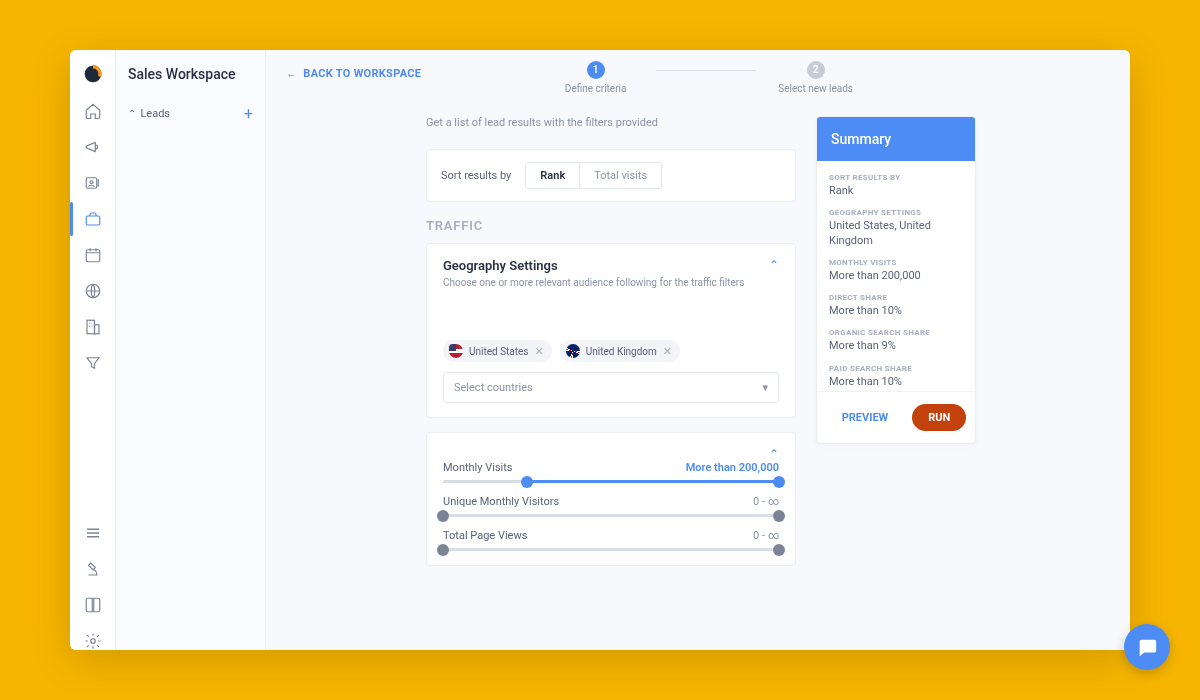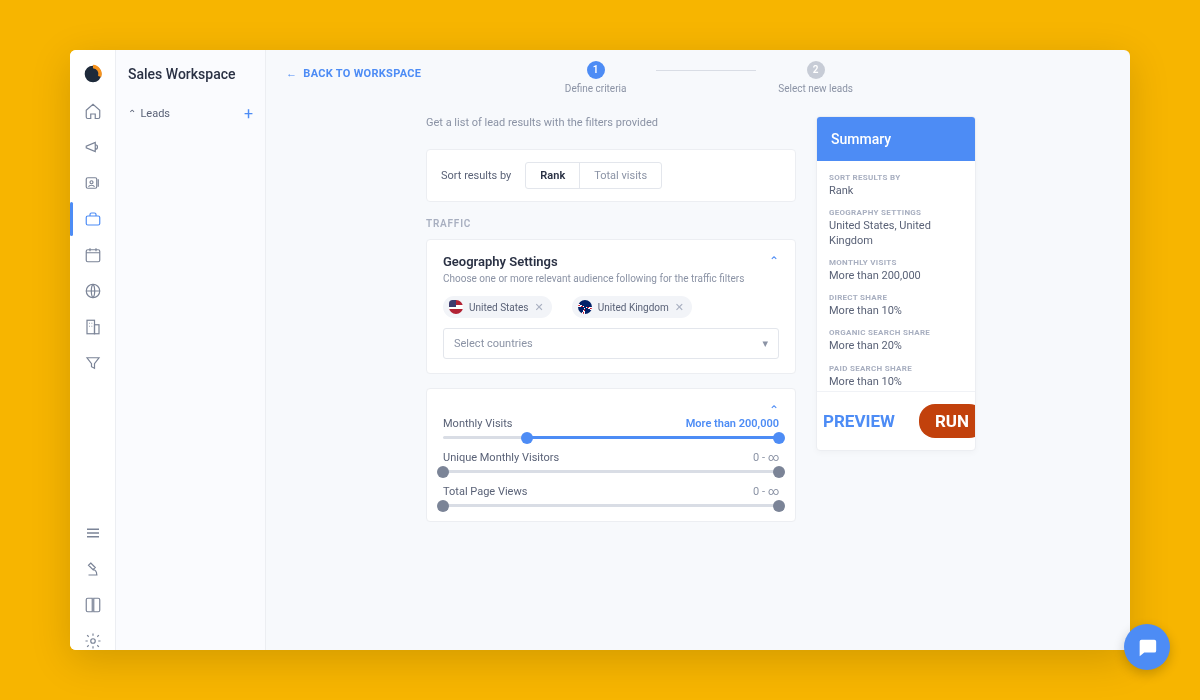--- a/index.html
+++ b/index.html
@@ -28,27 +28,27 @@
   .step-line { width: 100px; height: 1px; background: #d9dde5; margin-top: 9px; }
   .content { flex: 1; overflow: hidden; display: flex; padding: 20px 24px 0 160px; gap: 20px; }
   .form-col { flex: 1; max-width: 370px; }
   .page-title { font-size: 18px; color: #2a3144; font-weight: 500; margin-bottom: 6px; }
   .page-sub { font-size: 11px; color: #8b93a5; margin-bottom: 20px; }
   .sort-card { background:#fff; border:1px solid #eceef2; border-radius:4px; padding:12px 14px; display:flex; align-items:center; gap:14px; margin-bottom:16px;}
   .sort-label { font-size: 11px; color:#5a6277;}
   .seg { display:flex; border:1px solid #e3e6ec; border-radius:3px; overflow:hidden;}
   .seg div { padding:6px 14px; font-size:11px; cursor:pointer; color:#8b93a5;}
   .seg div.sel { color:#2a3144; font-weight:600; border-right:1px solid #e3e6ec;}
-  .section-tag { font-size: 10px; letter-spacing:.8px; color:#a8afc0; font-weight:600; margin-bottom:10px;}
+  .section-tag { font-size: 13px; letter-spacing:.8px; color:#a8afc0; font-weight:600; margin-bottom:10px;}
   .card { background:#fff; border:1px solid #eceef2; border-radius:4px; padding:14px 16px; margin-bottom:14px;}
   .card-head { display:flex; justify-content:space-between; align-items:flex-start;}
   .card-title { font-size:13px; color:#2a3144; font-weight:600; margin-bottom:4px;}
   .card-sub { font-size:10px; color:#8b93a5; margin-bottom:12px;}
   .collapse-btn { color:#4d8cf5; font-size:12px; cursor:pointer;}
-  .chips { display:flex; gap:20px; margin-bottom:10px;}
+  .chips { display:flex; gap:8px; margin-bottom:10px;margin-top:40px;}
   .chip { display:flex; align-items:center; gap:6px; background:#f2f4f8; border-radius:14px; padding:4px 8px 4px 6px; font-size:10px; color:#5a6277;}
   .flag { width:14px; height:14px; border-radius:50%; display:inline-block;}
   .flag-us { background: linear-gradient(180deg,#b22234 0 33%,#fff 33% 66%,#b22234 66%); position:relative;}
   .flag-us::after{content:"";position:absolute;left:0;top:0;width:7px;height:7px;background:#3c3b6e;border-top-left-radius:50%;}
   .flag-uk { background: conic-gradient(#012169 0 25%, #fff 0 27%, #c8102e 0 30%, #fff 0 32%, #012169 0 50%, #fff 0 52%, #c8102e 0 55%, #fff 0 57%, #012169 0 75%, #fff 0 77%, #c8102e 0 80%, #fff 0 82%, #012169 0); }
   .chip .x { color:#a8afc0; cursor:pointer; font-size:11px;}
   .select { border:1px solid #e3e6ec; border-radius:3px; padding:8px 10px; font-size:11px; color:#8b93a5; display:flex; justify-content:space-between; align-items:center; cursor:pointer;}
   .slider-row { margin-bottom:12px;}
   .slider-head { display:flex; justify-content:space-between; font-size:11px; margin-bottom:6px;}
   .slider-head .name{ color:#5a6277;}
@@ -59,21 +59,21 @@
   .thumb { position:absolute; width:12px; height:12px; background:#4d8cf5; border-radius:50%; top:50%; transform:translate(-50%,-50%); cursor:grab;}
   .thumb.grey { background:#7b8497;}
   .summary-col { width:160px; }
   .summary-card { background:#fff; border:1px solid #eceef2; border-radius:4px; overflow:hidden; box-shadow:0 2px 6px rgba(0,0,0,.03);}
   .summary-head { background:#4d8cf5; color:#fff; padding:14px; font-size:14px; font-weight:500;}
   .summary-body { padding:12px 12px 6px; max-height: 230px; overflow:hidden;}
   .sum-item { margin-bottom:10px;}
   .sum-k { font-size:8px; letter-spacing:.3px; color:#a8afc0; font-weight:700; text-transform:uppercase; margin-bottom:2px;}
   .sum-v { font-size:11px; color:#5a6277; line-height:1.3;}
   .summary-actions { display:flex; gap:8px; padding:12px; justify-content:center; border-top:1px solid #f0f2f6;}
-  .btn { border:none; border-radius:16px; padding:7px 16px; font-size:17px; font-weight:700; cursor:pointer;}
+  .btn { border:none; border-radius:16px; padding:7px 16px; font-size:11px; font-weight:700; cursor:pointer;}
   .btn.primary { background:#c2410c; color:#fff;}
   .btn.ghost { background:transparent; color:#4d8cf5;}
   .chat-fab { position:absolute; right:30px; bottom:30px; width:46px; height:46px; border-radius:50%; background:#4d8cf5; display:flex; align-items:center; justify-content:center; box-shadow:0 4px 12px rgba(0,0,0,.2); cursor:pointer;}
   .chat-fab svg { width:22px; height:22px; fill:#fff;}
   svg { display:block; }
 </style>
 </head>
 <body>
 
 <div class="app-window">
@@ -283,21 +283,21 @@
             <div class="sum-item">
                 <div class="sum-k">MONTHLY VISITS</div>
                 <div class="sum-v">More than 200,000</div>
               </div>
             <div class="sum-item">
                 <div class="sum-k">DIRECT SHARE</div>
                 <div class="sum-v">More than 10%</div>
               </div>
             <div class="sum-item">
                 <div class="sum-k">ORGANIC SEARCH SHARE</div>
-                <div class="sum-v">More than 20%</div>
+                <div class="sum-v">More than 9%</div>
               </div>
             <div class="sum-item">
                 <div class="sum-k">PAID SEARCH SHARE</div>
                 <div class="sum-v">More than 10%</div>
               </div>
 
           </div>
           <div class="summary-actions">
             <button class="btn ghost">PREVIEW</button>
             <button class="btn primary">RUN</button>

